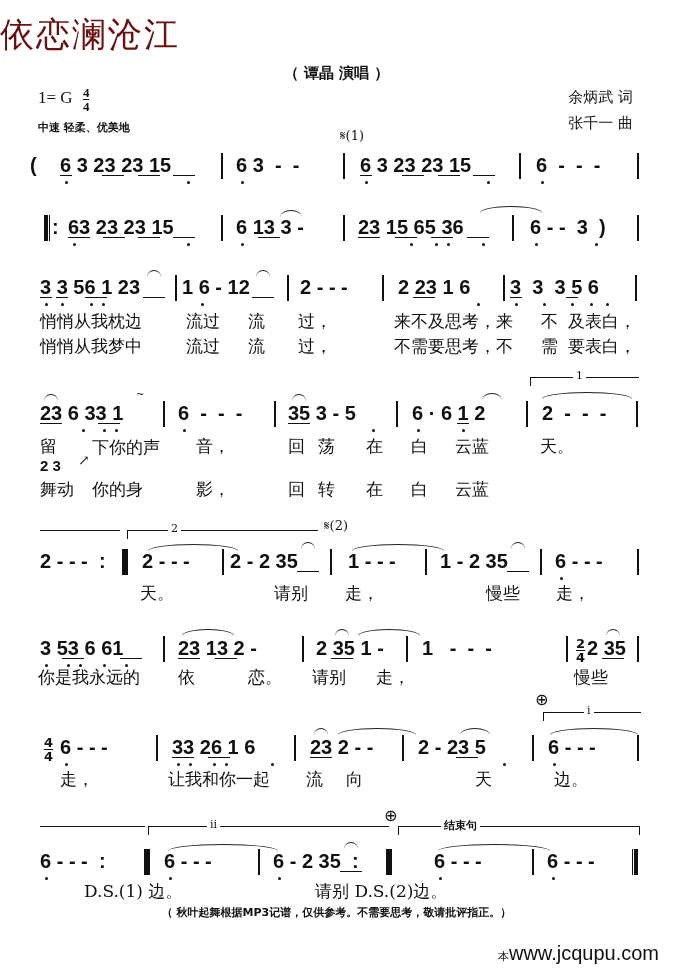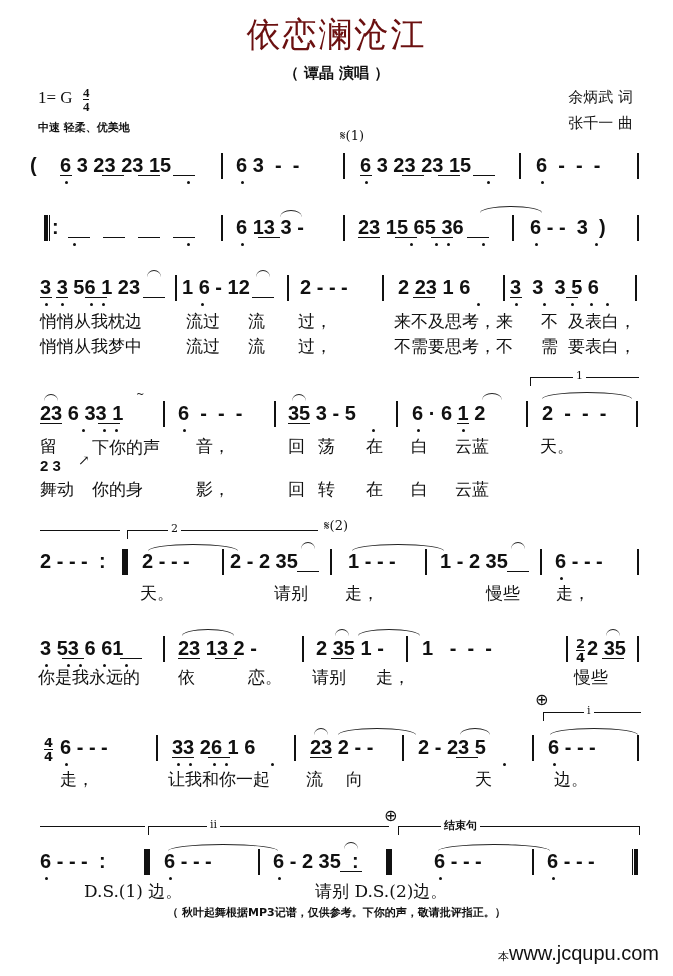--- a/index.html
+++ b/index.html
@@ -1,19 +1,19 @@
 <!DOCTYPE html>
 <html><head>
 <meta charset="utf-8">
 <style>
   html, body { margin: 0; padding: 0; background: #ffffff; }
   body { width: 673px; height: 976px; position: relative; overflow: hidden;
          font-family: "DejaVu Sans", sans-serif; color: #111; }
   .abs { position: absolute; }
-  .title { left: 0; width: 673px; top: 12px; text-align: center; font-size: 34px;
+  .title { left: 0; width: 673px; top: 12px; font-size: 34px;
            color: #6b1010; letter-spacing: 2px; font-family: "DejaVu Sans", sans-serif; }
   .subtitle { left: 0; width: 673px; top: 64px; text-align: center; font-size: 15px; font-weight: bold; }
   .key { left: 38px; top: 86px; font-size: 17px; font-family: Liberation Serif, serif; }
   .frac { display: inline-flex; flex-direction: column; align-items: center; font-size: 13px;
           line-height: 13px; vertical-align: middle; font-weight: bold; margin-left: 6px; }
   .frac span:first-child { border-bottom: 1px solid #111; }
   .tempo { left: 38px; top: 120px; font-size: 11px; font-weight: bold; }
   .credit { right: 40px; font-size: 15px; font-family: "DejaVu Serif", serif; }
 
   .row { position: absolute; left: 30px; width: 615px; height: 30px; }
@@ -73,20 +73,21 @@
     <div class="dot" style="left:457px;top:31px"></div>
   <div class="bar" style="left:489px"></div>
   <span class="m" style="left:506px">6  -  -  -</span>
   <div class="dot" style="left:511px;top:31px"></div>
   <div class="bar" style="left:607px"></div>
 </div>
 
 <div class="row" style="top:212px">
   <div class="dbar" style="left:14px;border-left-width:4px;border-right-width:1px"></div>
   <span class="m" style="left:22px">:</span>
+  <span class="m" style="left:38px">63 23 23 15</span>
   <div class="ul" style="left:38px;top:25px;width:22px"></div>
     <div class="ul" style="left:73px;top:25px;width:22px"></div>
     <div class="ul" style="left:108px;top:25px;width:22px"></div>
     <div class="ul" style="left:143px;top:25px;width:22px"></div>
   <div class="dot" style="left:43px;top:31px"></div>
     <div class="dot" style="left:157px;top:31px"></div>
   <div class="bar" style="left:191px"></div>
   <span class="m" style="left:206px">6 13 3 -</span>
   <div class="ul" style="left:228px;top:25px;width:22px"></div>
   <div class="dot" style="left:211px;top:31px"></div>
@@ -346,14 +347,14 @@
   <div class="dot" style="left:409px;top:31px"></div>
   <div class="arc" style="left:408px;top:-2px;width:112px"></div>
   <div class="bar" style="left:502px"></div>
   <span class="m" style="left:517px">6 - - -</span>
   <div class="dot" style="left:522px;top:31px"></div>
   <div class="dbar" style="left:602px;border-left-width:1px;border-right-width:4px"></div>
 </div>
 <div class="lyr" style="left:84px;top:880px"><span>D.S.(1) 边。</span></div>
 <div class="lyr" style="left:315px;top:880px"><span>请别 D.S.(2)边。</span></div>
 
-<div class="abs note">（ 秋叶起舞根据MP3记谱，仅供参考。下你的声，敬请批评指正。）</div>
+<div class="abs note">（ 秋叶起舞根据MP3记谱，仅供参考。不需要思考，敬请批评指正。）</div>
 <div class="abs wm"><small>本</small><span>www.jcqupu.com</span></div>
 
 </body></html>

